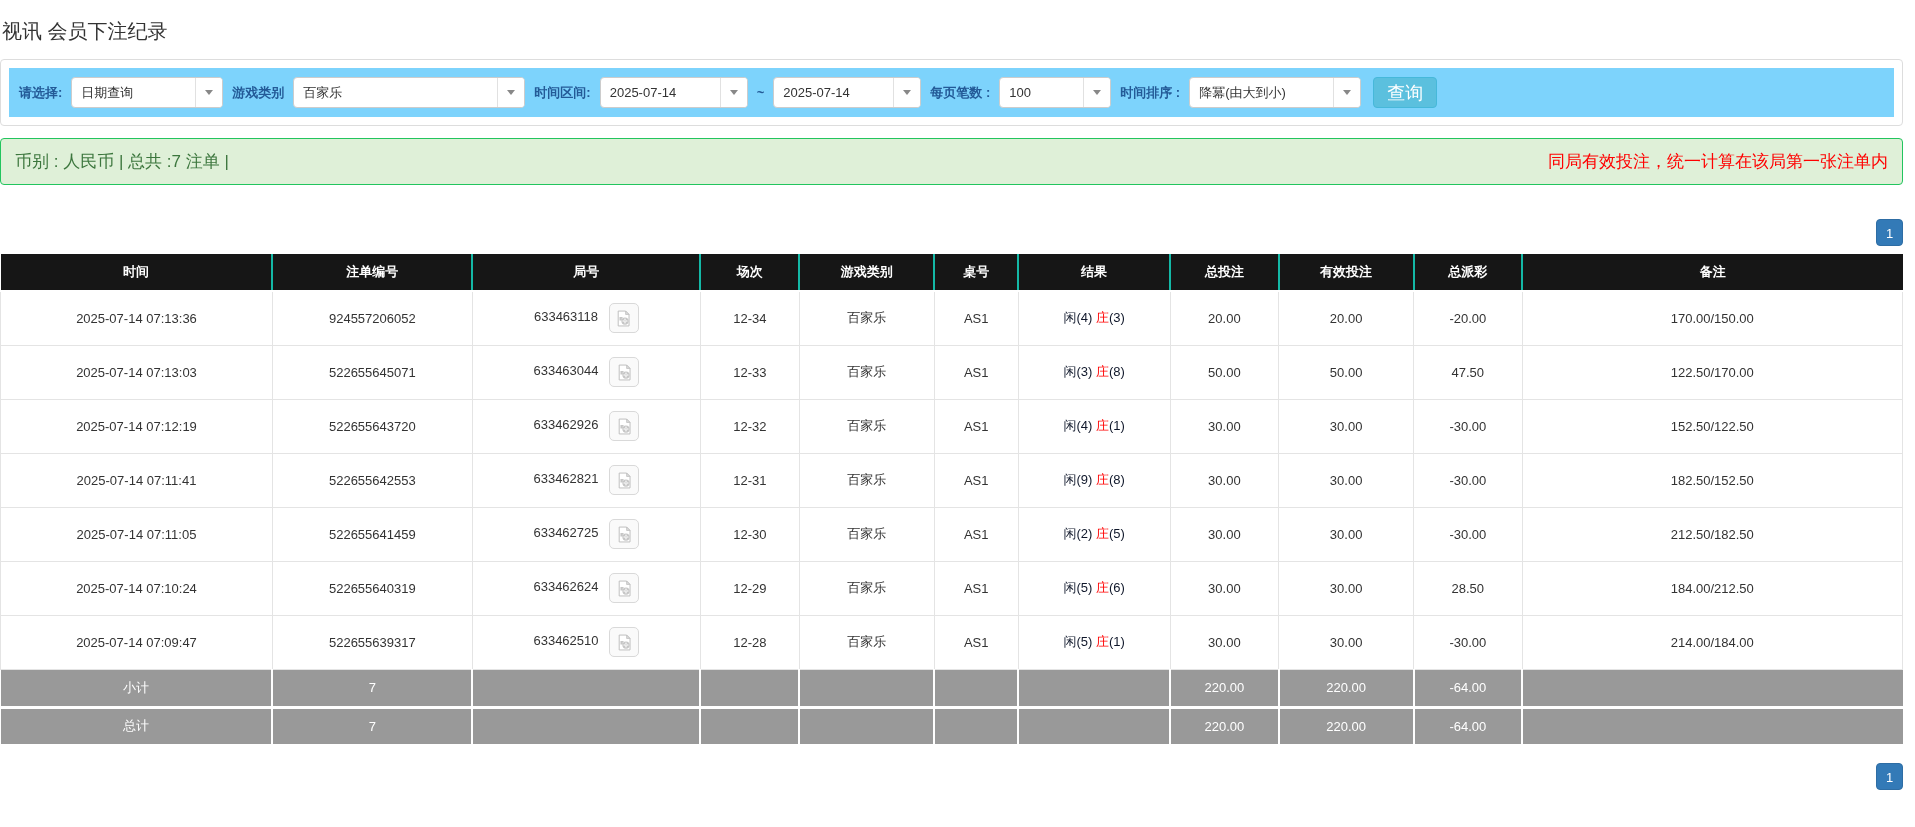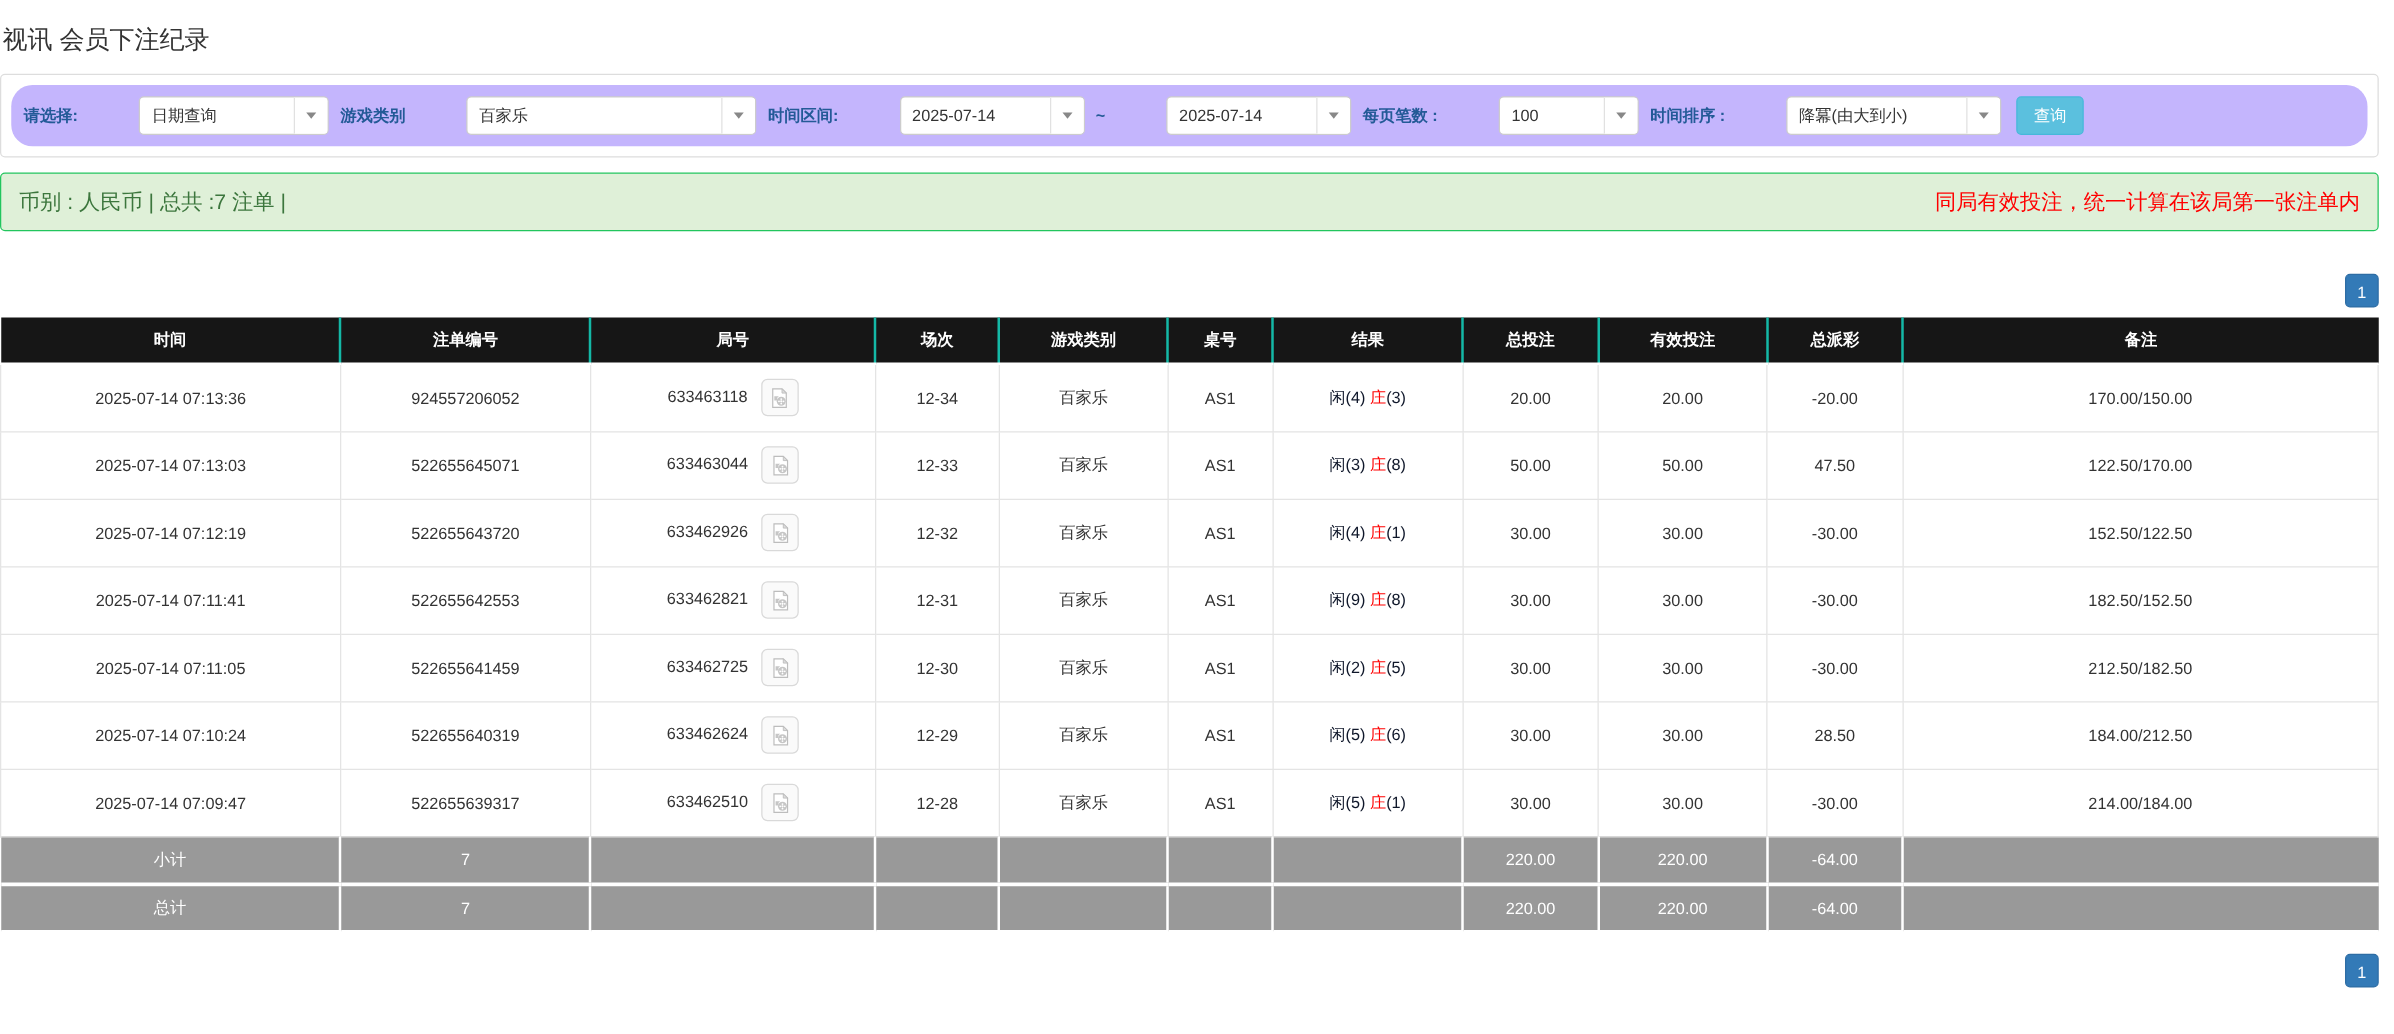--- a/index.html
+++ b/index.html
@@ -22,43 +22,41 @@
   }
 
   
   .filter-panel {
     border: 1px solid #ddd;
     border-radius: 4px;
     background: #fff;
     padding: 8px;
   }
   .filter-bar {
-    background: #c4b5fd;
+    background: #7dd3fc;
     padding: 9px 10px;
     display: flex;
     align-items: center;
     gap: 9px;
     white-space: nowrap;
-    border-radius: 17px;
   }
   .flabel {
     color: #235a97;
     font-weight: bold;
     font-size: 13px;
   }
   .combo {
     background: #fff;
     border: 1px solid #ccc;
     border-radius: 4px;
     height: 31px;
     display: inline-flex;
     align-items: center;
     overflow: hidden;
     cursor: pointer;
-    margin-left: 40px;
   }
   .combo .combo-text {
     padding: 0 9px;
     font-size: 13px;
     color: #333;
     flex: 1;
     text-align: left;
   }
   .combo .combo-arrow {
     width: 27px;
@@ -81,21 +79,21 @@
   .w110 { width: 112px; }
   .w170 { width: 172px; }
   .tilde { color: #235a97; font-weight: bold; }
   .btn-search {
     background: #5bc0de;
     border: 1px solid #46b8da;
     color: #fff;
     border-radius: 4px;
     height: 31px;
     padding: 0 13px;
-    font-size: 13px;
+    font-size: 18px;
     font-family: inherit;
     cursor: pointer;
     margin-left: 3px;
   }
 
   
   .alert-bar {
     margin-top: 12px;
     background: #dff0d8;
     border: 1px solid #22c55e;

